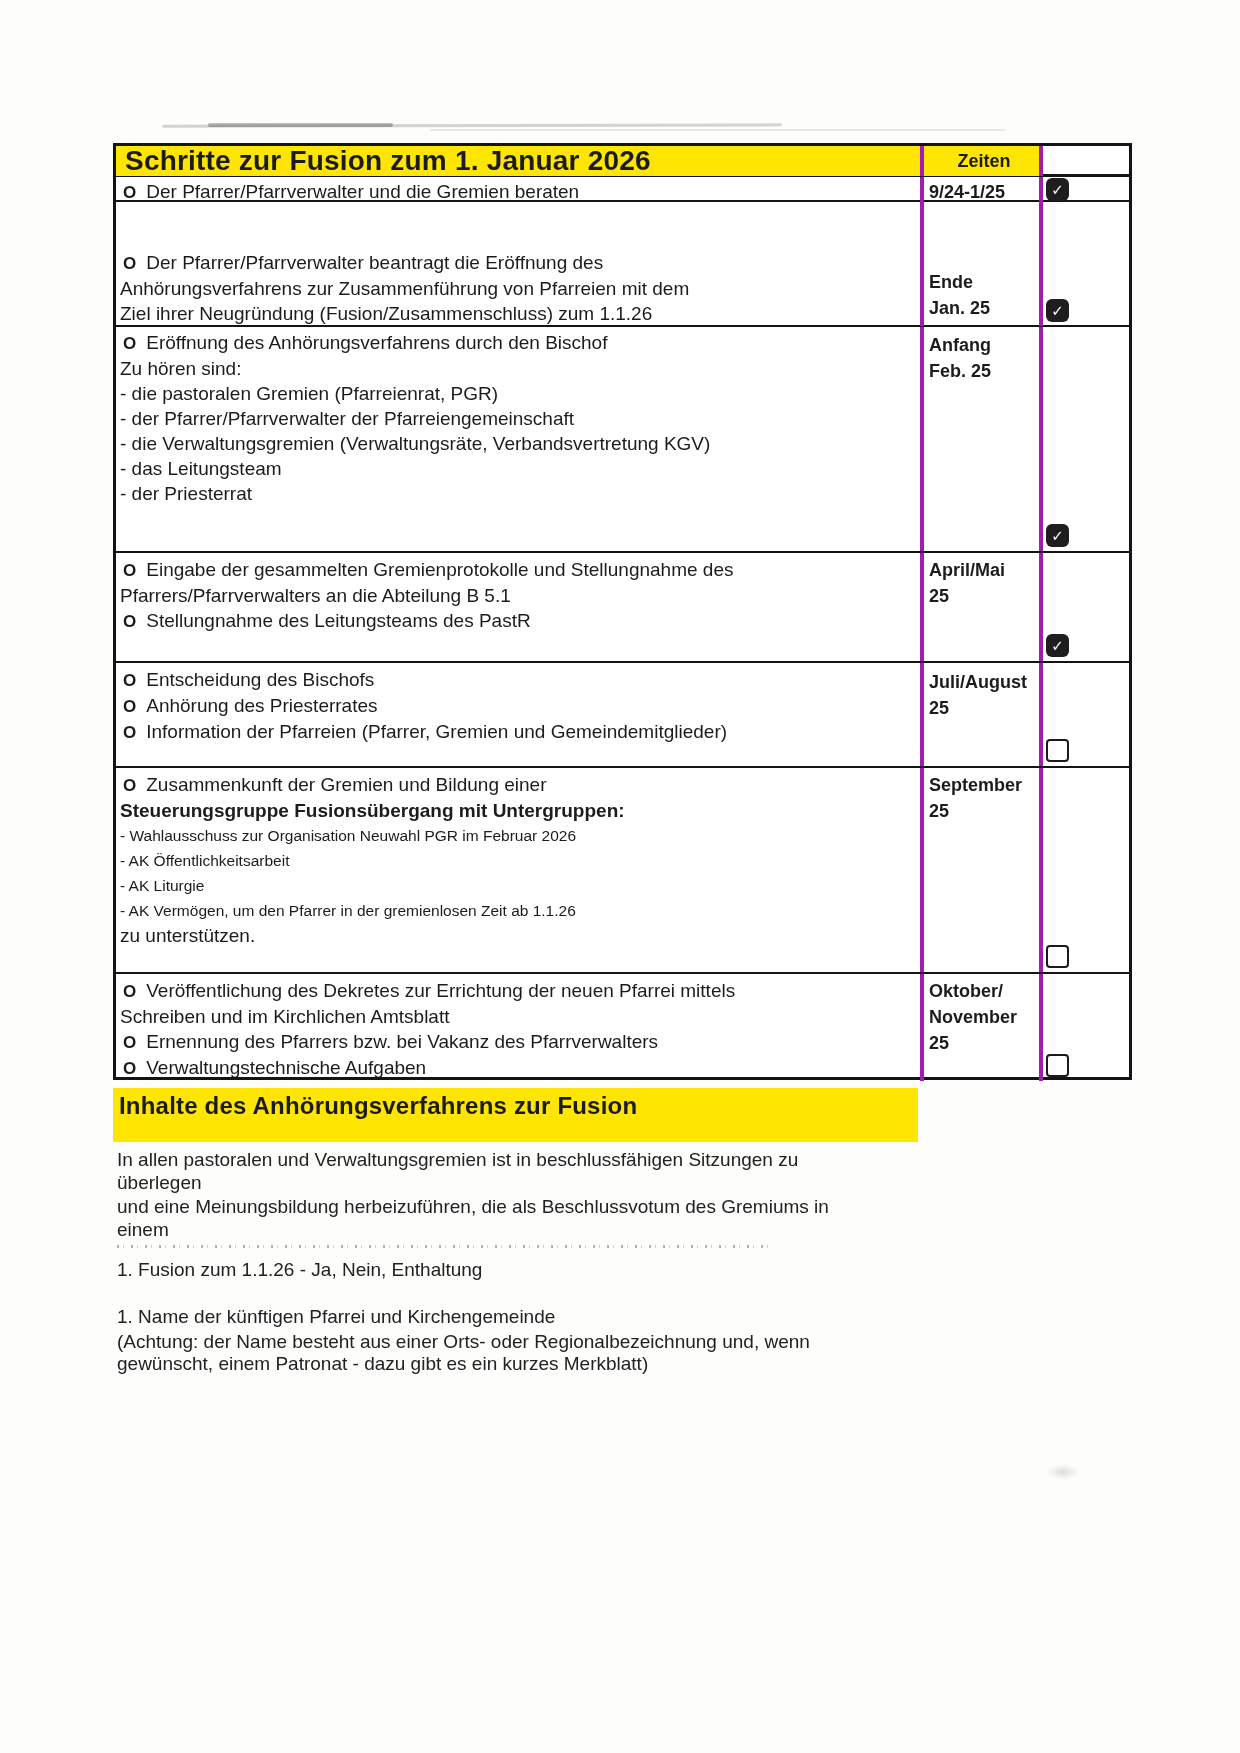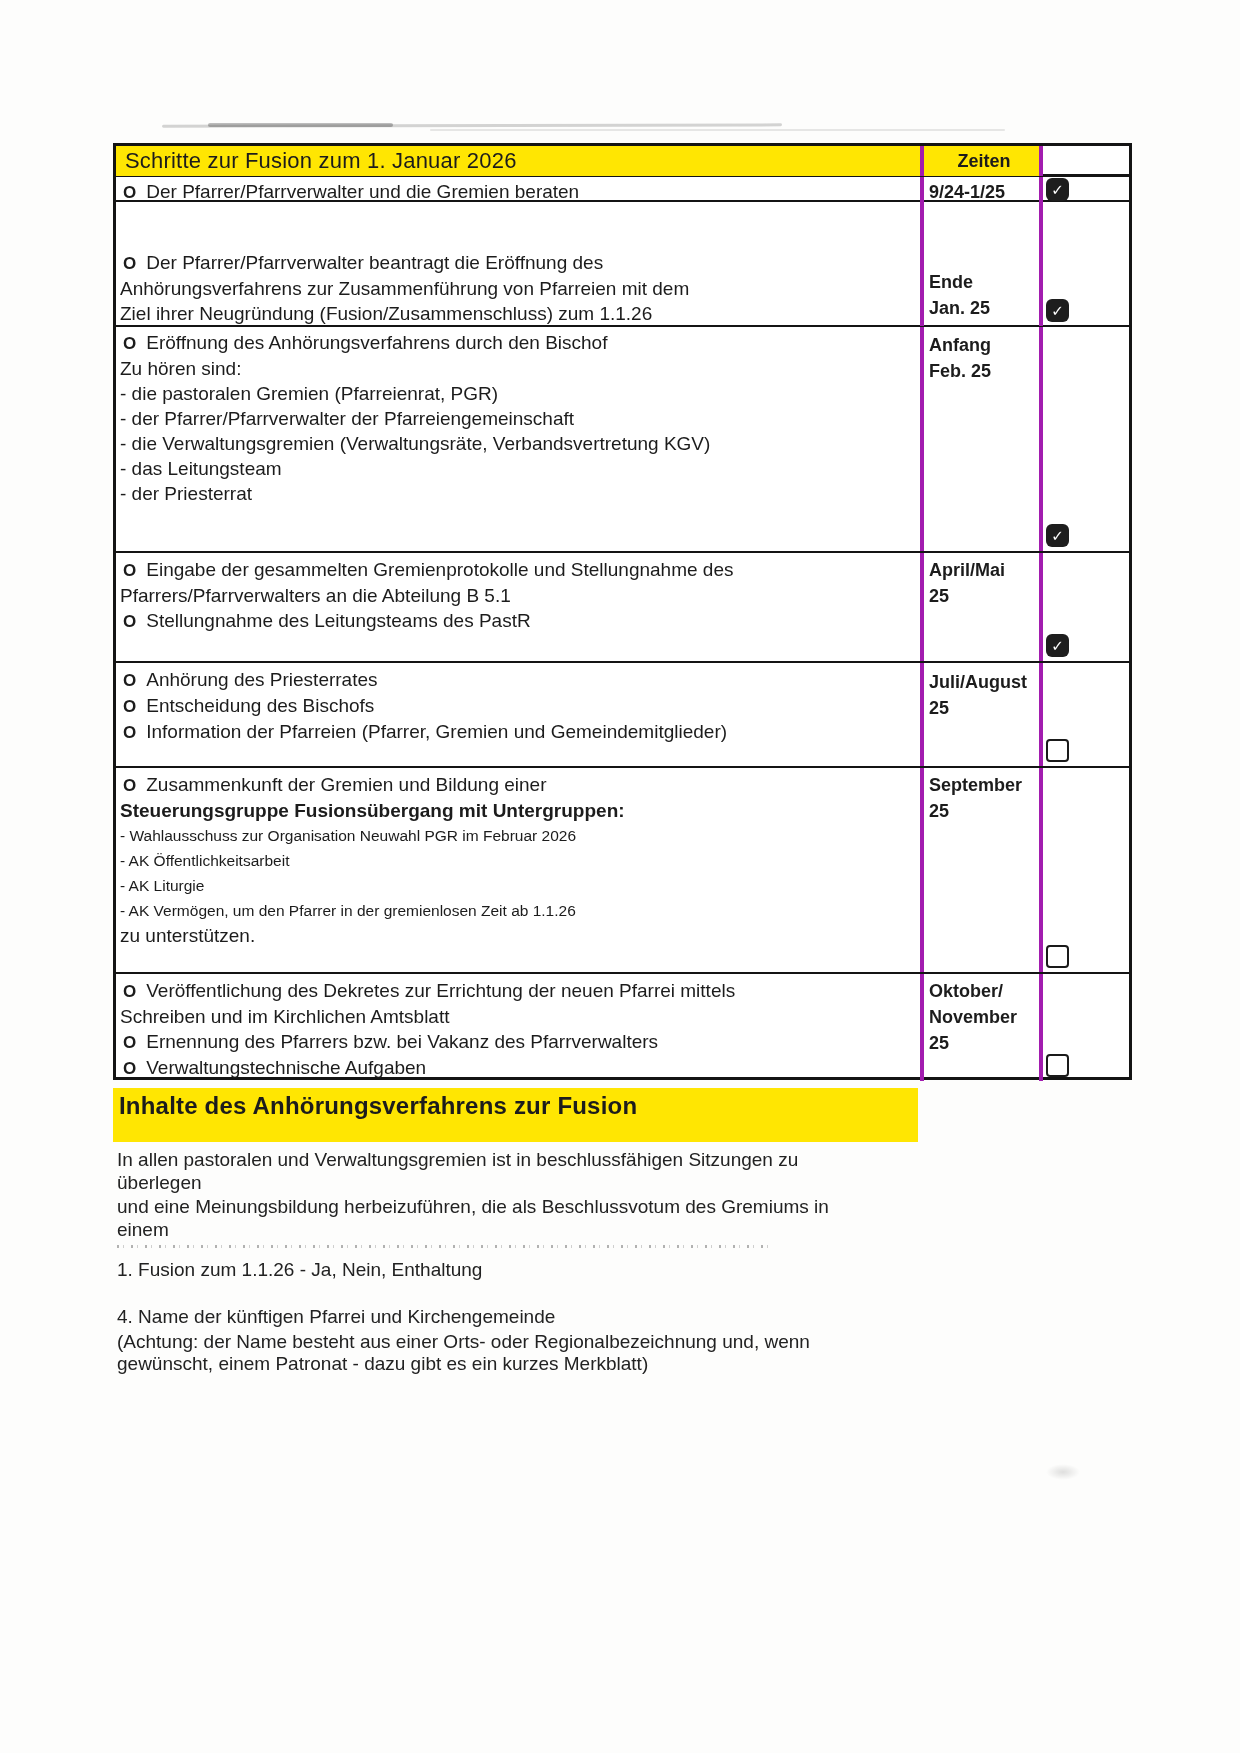--- a/index.html
+++ b/index.html
@@ -26,21 +26,21 @@
     box-sizing:border-box;border:3px solid #141414;background:#fff;
   }
   .thead,.trow{display:grid;grid-template-columns:804px 119px 1fr;box-sizing:border-box;}
   .thead{height:31px;border-bottom:3px solid #141414;}
   .trow{border-bottom:2px solid #141414;}
   .trow:last-child{border-bottom:none;}
   .cell{box-sizing:border-box;min-width:0;}
   .zeitencell,.checkcell{border-left:4px solid #a21caf;}
   .hl{background:#ffe602;}
   .htitle{
-    display:block;font-size:22px;font-weight:400;line-height:30px;
+    display:block;font-size:28px;font-weight:700;line-height:30px;
     padding-left:5px;letter-spacing:.2px;white-space:nowrap;
   }
   .zhead{text-align:center;font-weight:700;font-size:20px;line-height:30px;}
   .maincell{padding-left:4px;font-size:19px;}
   .line{line-height:25px;white-space:nowrap;}
   .line.small{font-size:15.5px;}
   .line.bold{font-weight:700;}
   .bullet{font-weight:700;font-size:17px;margin:0 10px 0 3px;}
   .zeitencell{padding-left:5px;font-weight:700;font-size:18px;}
   .zline{line-height:26px;white-space:nowrap;}
@@ -151,22 +151,22 @@
             <div class="zline">25</div>
           </div>
           <div class="cell checkcell bottom">
             <span class="cb checked">
               <span class="mark">✓</span>
             </span>
           </div>
         </div>
         <div class="trow" style="height: 105px;">
           <div class="cell maincell" style="padding-top: 4px;">
+            <div class="line"><span class="bullet">O</span><span>Entscheidung des Bischofs</span></div>
             <div class="line"><span class="bullet">O</span><span>Anhörung des Priesterrates</span></div>
-            <div class="line"><span class="bullet">O</span><span>Entscheidung des Bischofs</span></div>
             <div class="line"><span class="bullet">O</span><span>Information der Pfarreien (Pfarrer, Gremien und Gemeindemitglieder)</span></div>
           </div>
           <div class="cell zeitencell" style="padding-top: 6px;">
             <div class="zline">Juli/August</div>
             <div class="zline">25</div>
           </div>
           <div class="cell checkcell bottom">
             <span class="cb unchecked"></span>
           </div>
         </div>
@@ -211,19 +211,19 @@
     <span>Inhalte des Anhörungsverfahrens zur Fusion</span>
   </div>
 
   <div class="paras">
     <div class="para">In allen pastoralen und Verwaltungsgremien ist in beschlussfähigen Sitzungen zu
 überlegen
 und eine Meinungsbildung herbeizuführen, die als Beschlussvotum des Gremiums in
 einem</div>
     <div class="clipped"></div>
     <div class="para item1">1. Fusion zum 1.1.26 - Ja, Nein, Enthaltung</div>
-    <div class="para item2">4. Name der künftigen Pfarrei und Kirchengemeinde</div>
+    <div class="para item2">1. Name der künftigen Pfarrei und Kirchengemeinde</div>
     <div class="para note">(Achtung: der Name besteht aus einer Orts- oder Regionalbezeichnung und, wenn
 gewünscht, einem Patronat - dazu gibt es ein kurzes Merkblatt)</div>
   </div>
 
   <div class="smudge"></div>
 </div>
 
 </body></html>

